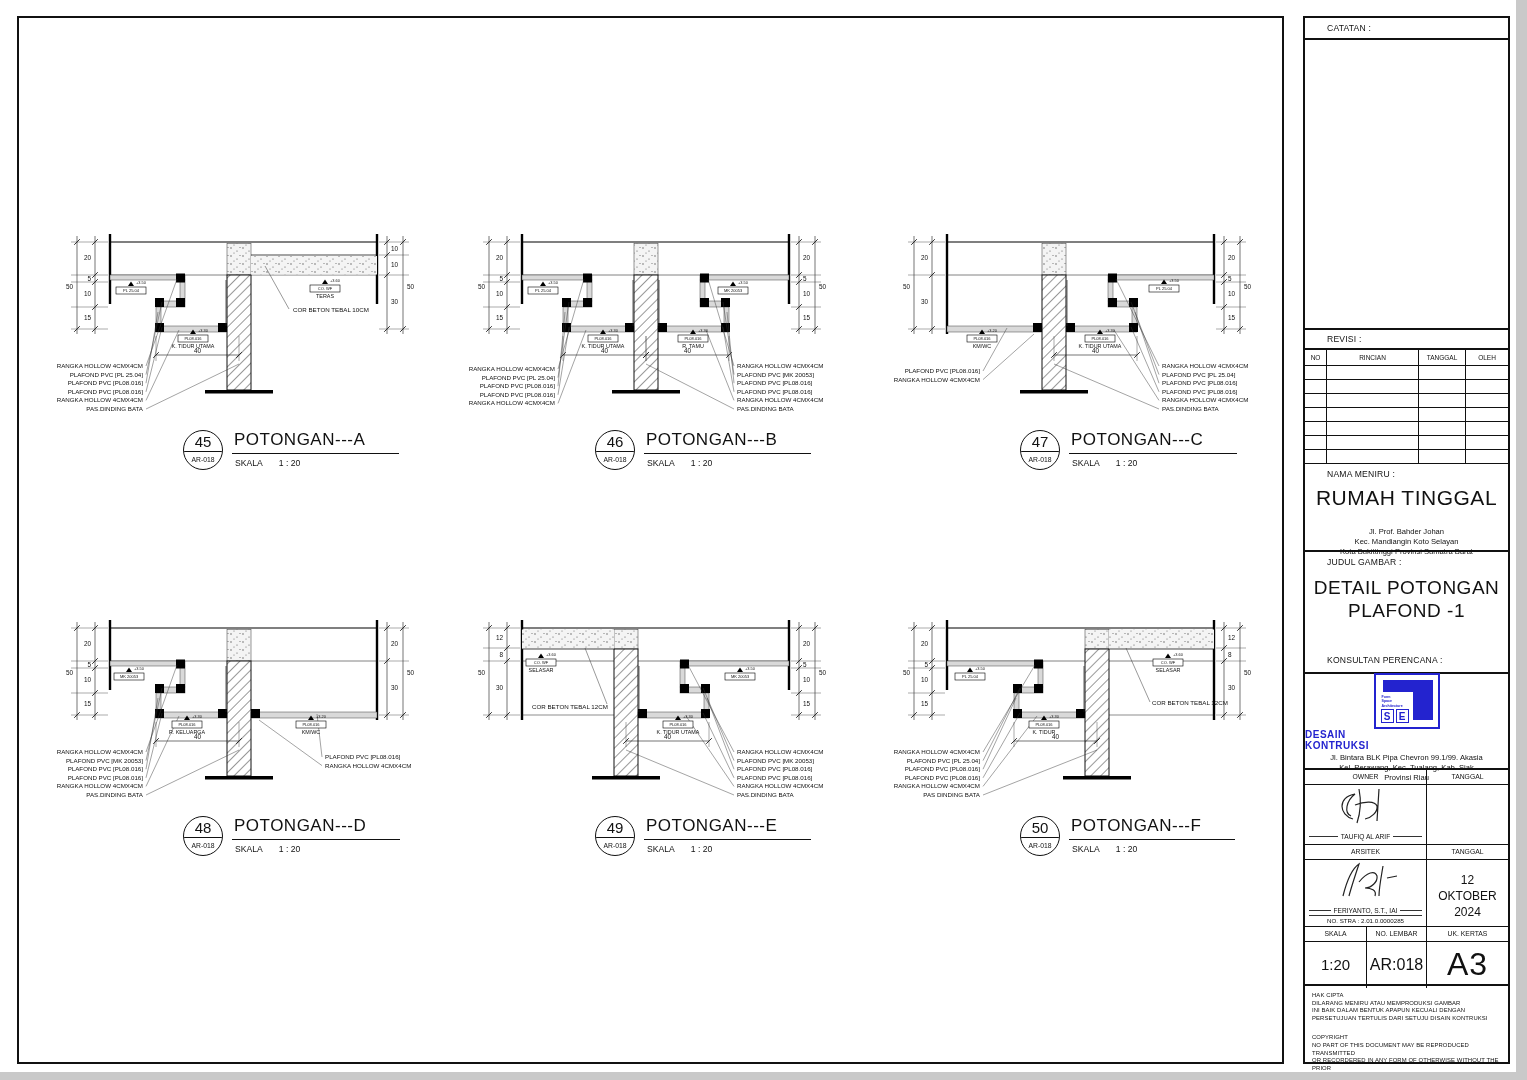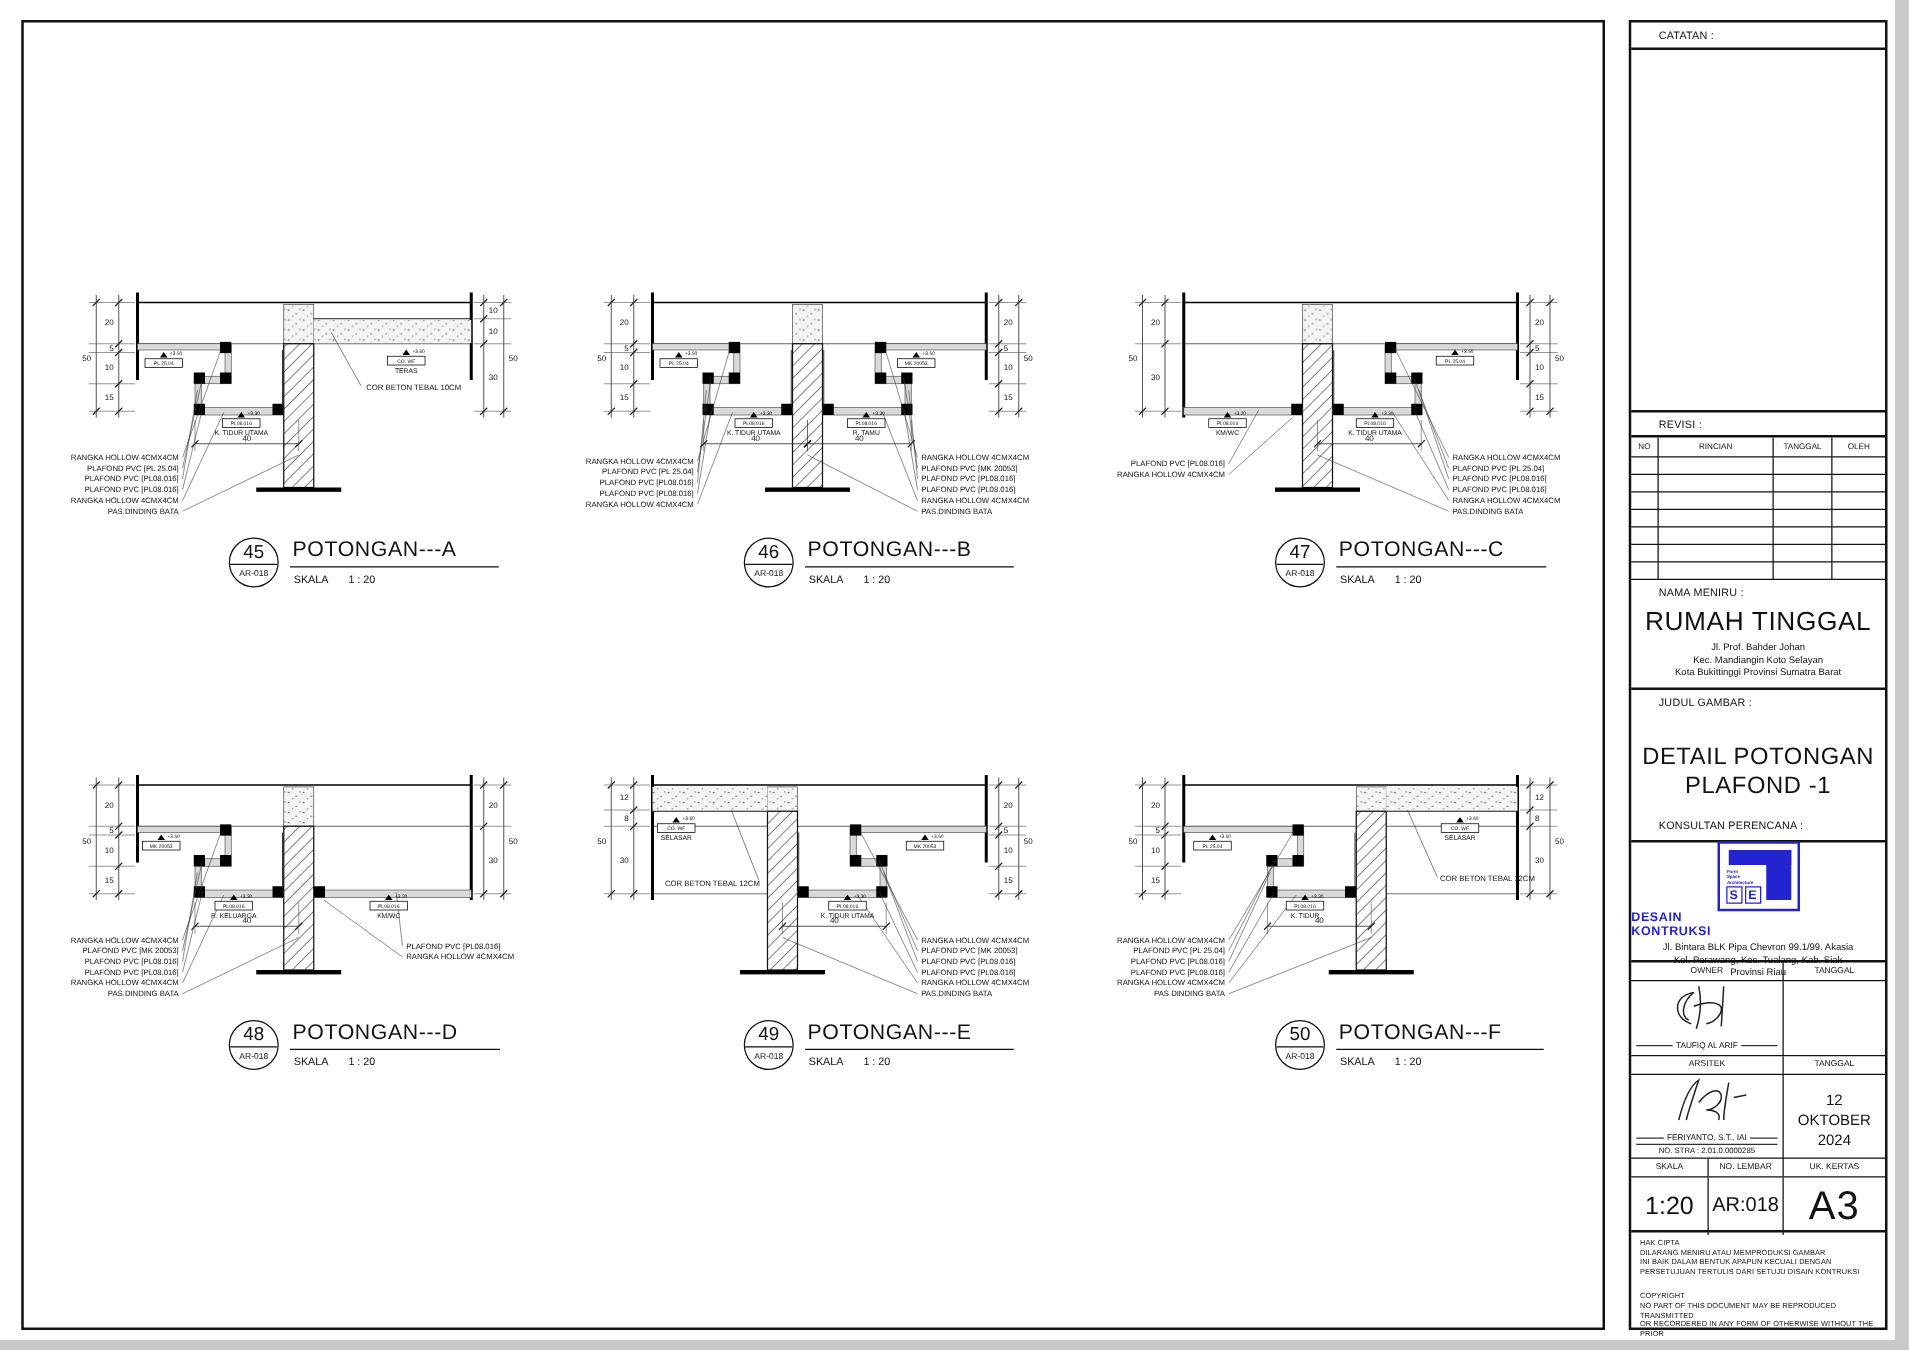--- a/index.html
+++ b/index.html
@@ -20,22 +20,22 @@
   
   #tblock{position:absolute;left:1303px;top:16px;width:207px;height:1048px;border:2.5px solid #111;font-size:9px;}
   .tb-label{font-size:8.6px;padding:5px 0 0 22px;letter-spacing:.2px;}
   .tb-sec{position:absolute;left:0;width:100%;border-bottom:2px solid #111;}
   #rev-table{position:absolute;left:0;top:332px;width:100%;}
   .rev-head,.rev-row{display:grid;grid-template-columns:22px 1fr 47px 42px;}
   .rev-head div,.rev-row div{border-right:1px solid #111;border-bottom:1px solid #111;height:14px;}
   .rev-head div{height:16px;font-size:6.5px;text-align:center;line-height:16px;border-bottom:1.6px solid #111;}
   .rev-head div:last-child,.rev-row div:last-child{border-right:none;}
   .proj-name{font-size:21px;letter-spacing:.5px;text-align:center;margin-top:7px;}
-  .addr{font-size:7.6px;text-align:center;line-height:10px;margin-top:3px;}
-  .jg-title{font-size:19px;text-align:center;line-height:23px;margin-top:27px;letter-spacing:.5px;}
+  .addr{font-size:7.6px;text-align:center;line-height:10px;margin-top:17px;}
+  .jg-title{font-size:19px;text-align:center;line-height:23px;margin-top:9px;letter-spacing:.5px;}
   
   #logo{position:relative;width:66px;height:56px;border:2px solid #2323cf;margin:8px auto 0 auto;}
   .lg-bar{position:absolute;left:7px;top:5px;width:50px;height:12px;background:#2323cf;}
   .lg-stem{position:absolute;left:37px;top:5px;width:20px;height:40px;background:#2323cf;}
   .lg-tiny{position:absolute;left:6px;top:20px;font-size:3.6px;line-height:4.4px;color:#2323cf;font-weight:bold;}
   .lg-se{position:absolute;left:5px;top:34px;display:flex;gap:2px;}
   .lg-se div{width:13px;height:14px;border:1.6px solid #2323cf;color:#2323cf;font-weight:bold;font-size:10px;text-align:center;line-height:13px;}
   .lg-word{color:#2323cf;font-weight:bold;text-align:left;letter-spacing:.5px;}
   
   .hdr-row{display:grid;grid-template-columns:122px 1fr;border-bottom:1.4px solid #111;}
@@ -46,21 +46,21 @@
   .signame{position:absolute;bottom:4px;left:4px;right:4px;display:flex;align-items:flex-end;gap:3px;font-size:6.6px;white-space:nowrap;}
   .sigline{flex:1;border-bottom:1px solid #333;margin-bottom:3px;}
   .stra{border-top:1px solid #333;font-size:6.2px;text-align:center;padding-top:1px;margin:0 4px;}
   .date-cell{font-size:12px;text-align:center;line-height:16px;padding-top:12px;}
   .skl-head{display:grid;grid-template-columns:62px 60px 1fr;border-bottom:1.4px solid #111;}
   .skl-head div{font-size:6.8px;text-align:center;line-height:13px;height:14px;border-right:1px solid #111;}
   .skl-head div:last-child{border-right:none;}
   .skl-val{display:grid;grid-template-columns:62px 60px 1fr;height:46px;}
   .skl-val div{border-right:1px solid #111;text-align:center;}
   .skl-val div:last-child{border-right:none;}
-  .v-skala{font-size:20px;line-height:46px;}
+  .v-skala{font-size:15px;line-height:46px;}
   .v-lembar{font-size:16px;line-height:46px;}
   .v-kertas{font-size:32px;line-height:44px;letter-spacing:1px;}
   .legal{font-size:5.9px;line-height:7.6px;padding:6px 0 0 7px;letter-spacing:.1px;}
 </style>
 </head>
 <body>
 
 <div id="sheet">
   <div id="frame"></div>
 

